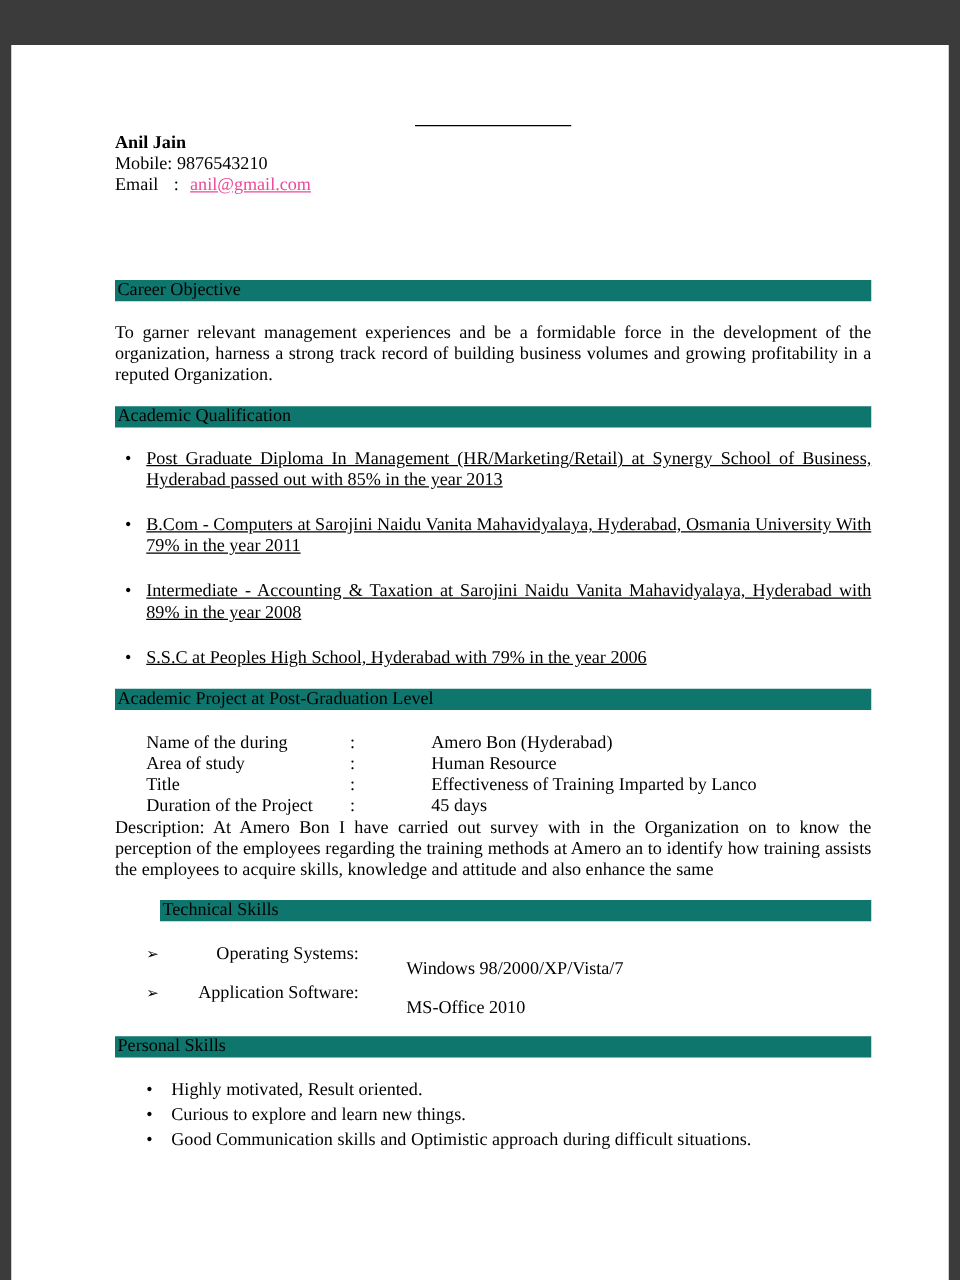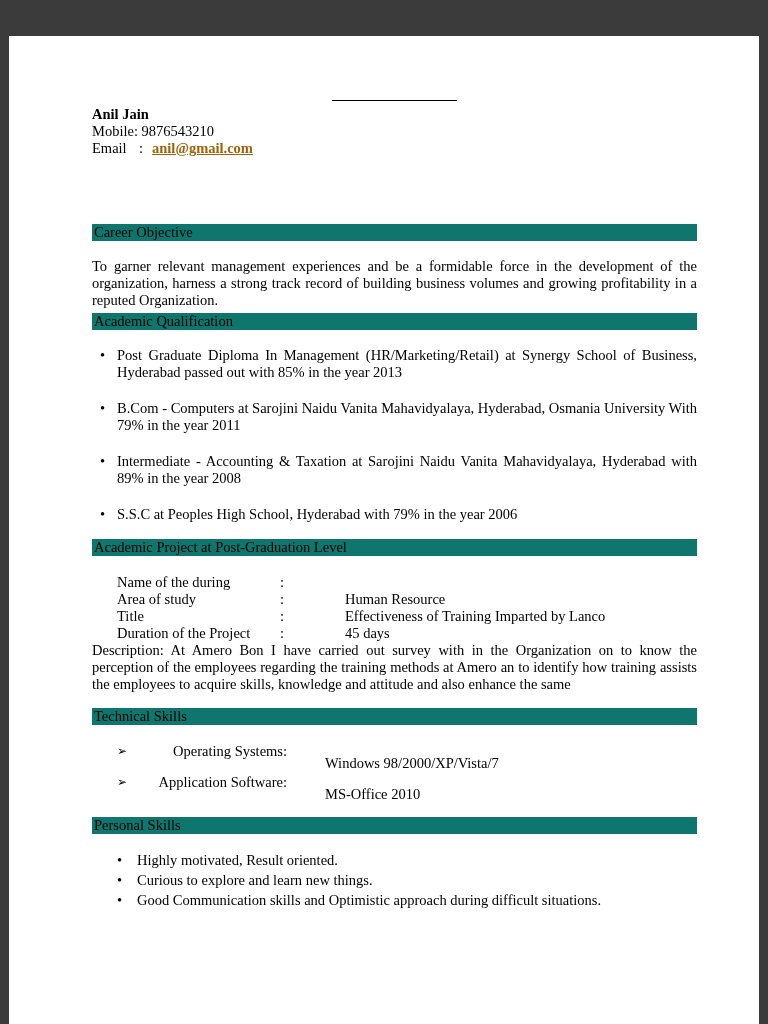--- a/index.html
+++ b/index.html
@@ -25,43 +25,43 @@
   .top-rule {
     margin-top:64px;
     margin-left:240px;
     width:125px;
     height:0;
     border-top:1px solid #000;
   }
   .name { margin-top:5px; font-weight:bold; }
   .email-label { display:inline-block; width:47px; }
   .email-sep { display:inline-block; margin-right:9px; }
-  a.email-link { color:#a16207; font-weight:bold; text-decoration:underline; }
+  a.email-link { color:#ec4899; font-weight:normal; text-decoration:underline; }
   .section-bar {
     background:#0f766e;
     height:17px;
     line-height:17px;
     padding-left:2px;
   }
   .bar-career { margin-top:67px; }
   .objective { margin-top:17px; text-align:justify; }
-  .bar-academic { margin-top:4px; }
+  .bar-academic { margin-top:16px; }
   .bullet-list { margin-top:17px; }
   .bullet-item { display:flex; margin-bottom:19px; }
   .bullet-item:last-child { margin-bottom:0; }
   .bullet-glyph { flex:0 0 25px; padding-left:8px; }
-  .bullet-text { flex:1; text-align:justify; }
+  .bullet-text { flex:1; text-align:justify;text-decoration:underline; }
   .bar-project { margin-top:16px; }
   .proj-table { margin-top:18px; }
   .proj-row { display:flex; }
   .proj-label { margin-left:25px; flex:0 0 163px; }
   .proj-sep { flex:0 0 65px; }
   .proj-value { flex:1; }
   .proj-desc { text-align:justify; }
-  .bar-tech { margin-top:15px; }
+  .bar-tech { margin-top:15px;margin-left:36px; }
   .tech-table { margin-top:18px; }
   .tech-row { display:flex; margin-bottom:2px; }
   .tech-bullet { margin-left:25px; flex:0 0 20px; font-size:12px; }
   .tech-label { flex:0 0 146px;text-align:right; }
   .tech-sep { flex:0 0 42px; }
   .tech-value { flex:1;margin-top:12px; }
   .bar-personal { margin-top:14px; }
   .p-list { margin-top:18px; }
   .p-item { display:flex; margin-bottom:3px; }
   .p-bullet { margin-left:25px; flex:0 0 20px; }
@@ -102,20 +102,21 @@
         <span class="bullet-glyph">•</span>
         <span class="bullet-text">S.S.C at Peoples High School, Hyderabad with 79% in the year 2006</span>
       </div>
     </div>
 
     <div class="section-bar bar-project">Academic Project at Post-Graduation Level</div>
     <div class="proj-table">
       <div class="proj-row">
         <span class="proj-label">Name of the during</span>
         <span class="proj-sep">:</span>
+        <span class="proj-value">Amero Bon (Hyderabad)</span>
       </div>
       <div class="proj-row">
         <span class="proj-label">Area of study</span>
         <span class="proj-sep">:</span>
         <span class="proj-value">Human Resource</span>
       </div>
       <div class="proj-row">
         <span class="proj-label">Title</span>
         <span class="proj-sep">:</span>
         <span class="proj-value">Effectiveness of Training Imparted by Lanco</span>

